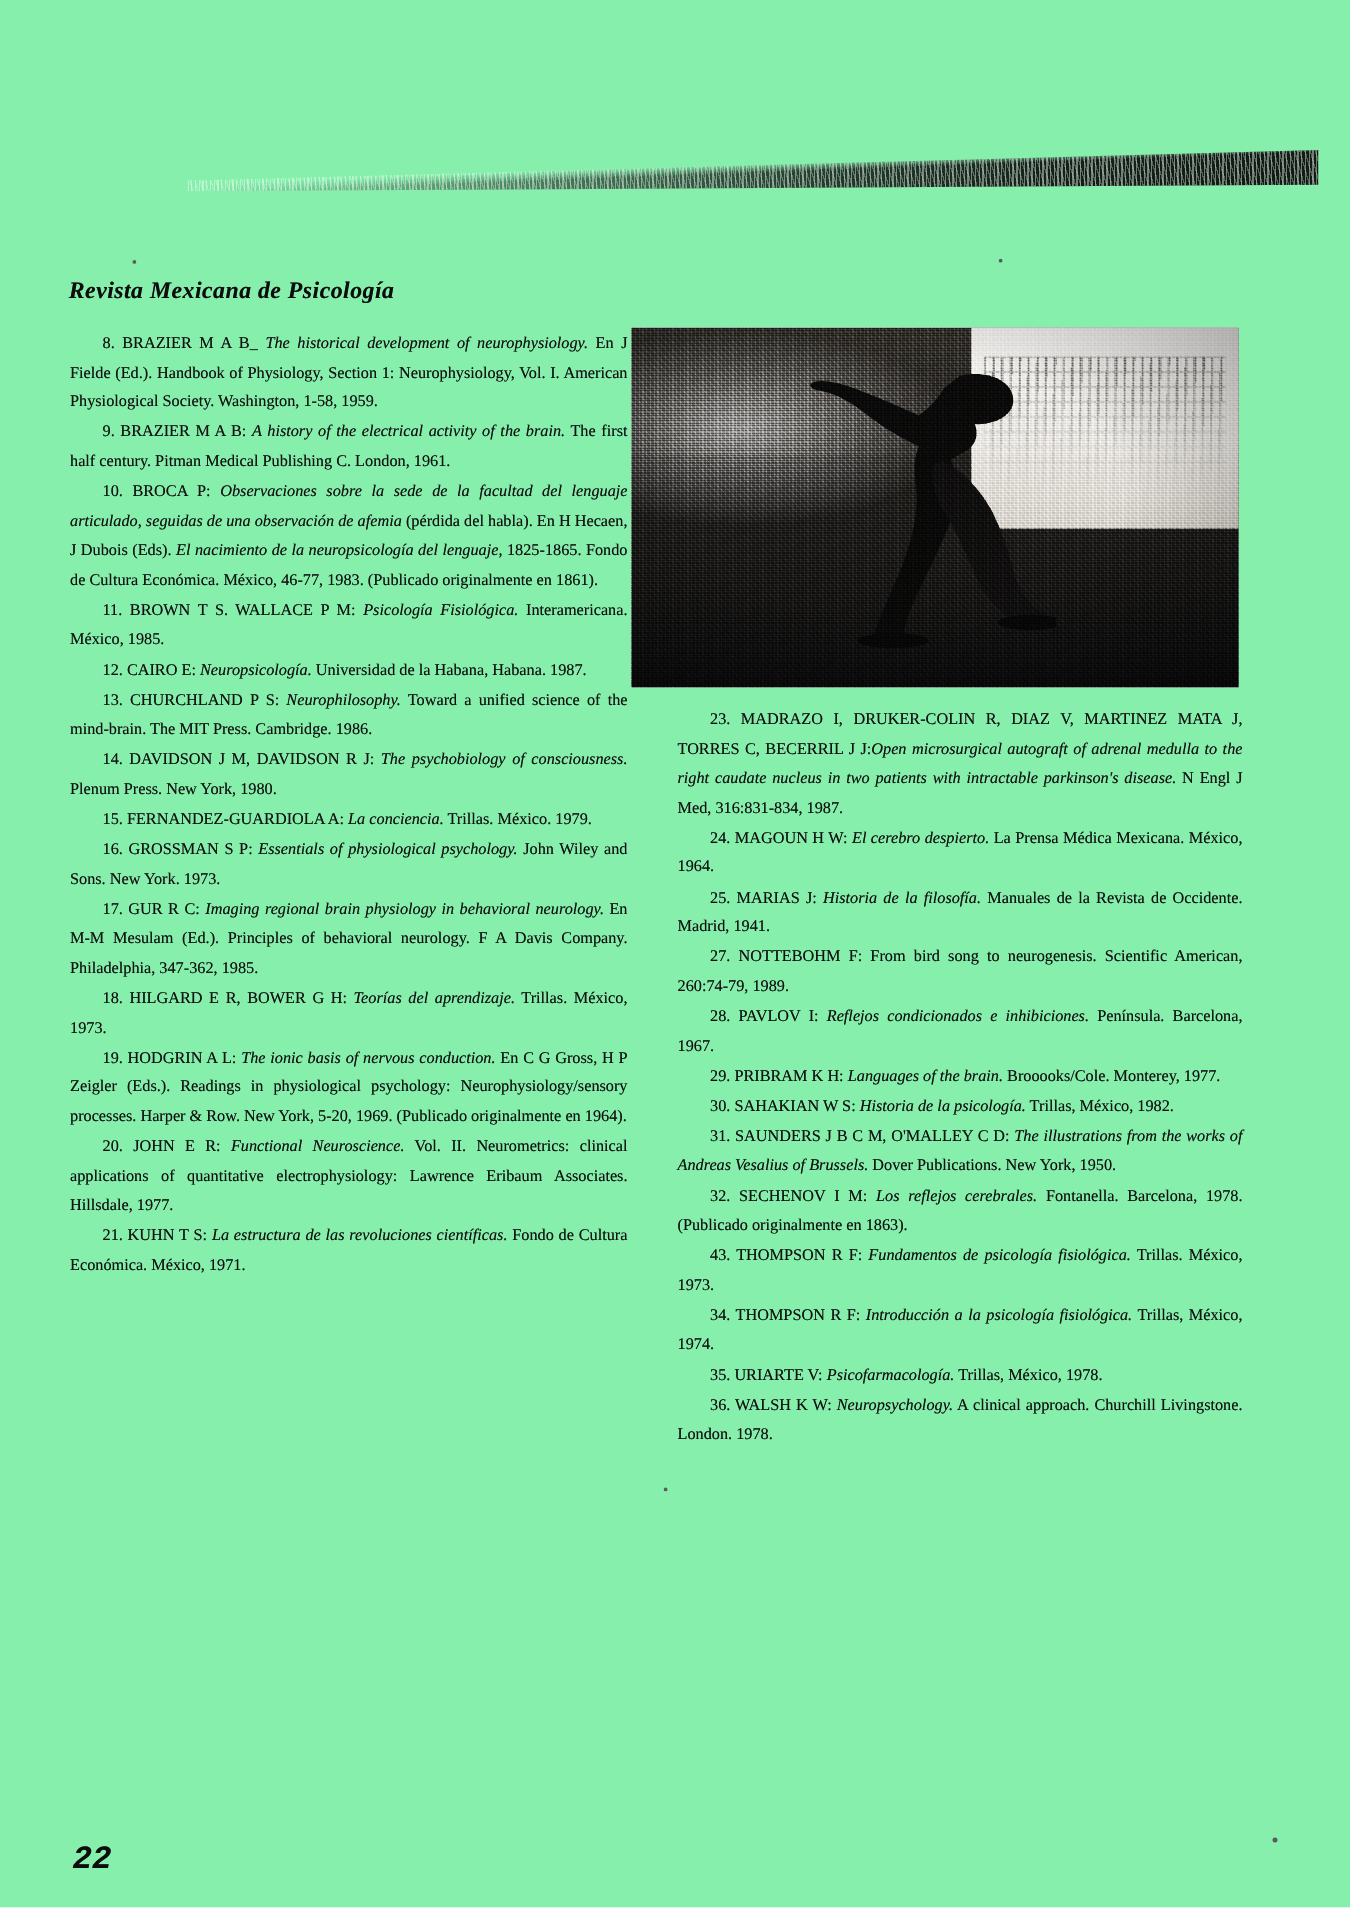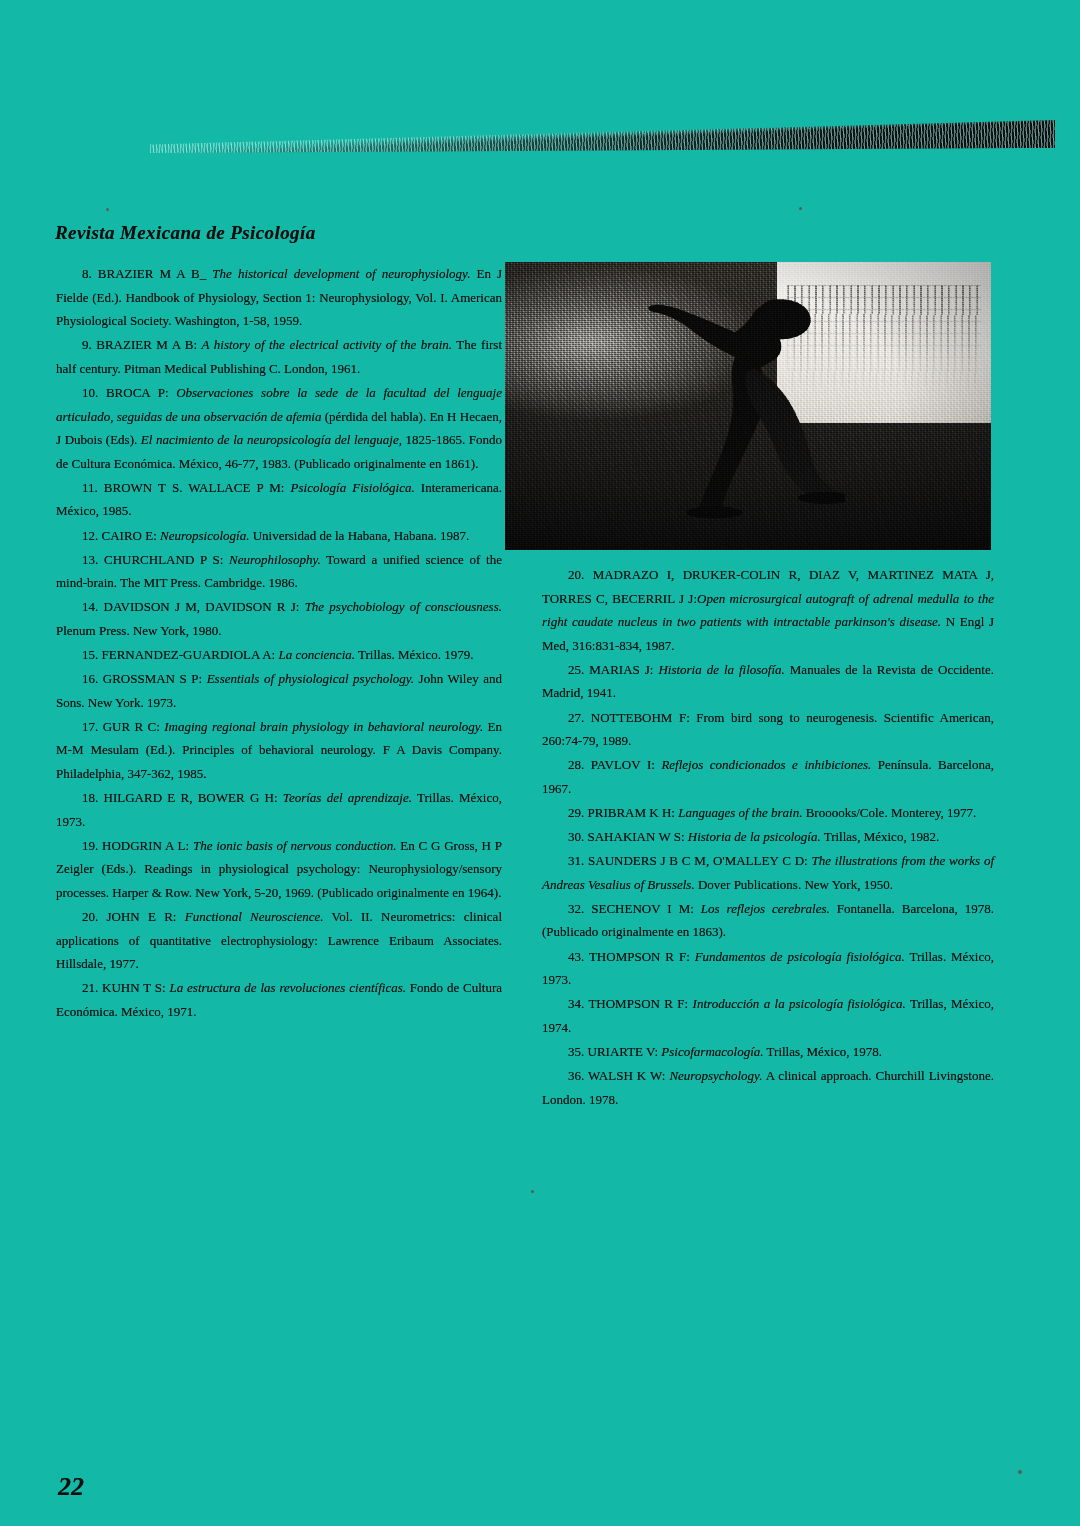--- a/index.html
+++ b/index.html
@@ -4,21 +4,21 @@
 <style>
   html, body {
     margin: 0;
     padding: 0;
     background: #ffffff;
   }
   .page {
     position: relative;
     width: 1080px;
     height: 1526px;
-    background: #14b8a6;
+    background: #86efac;
     overflow: hidden;
     font-family: "Liberation Serif", "DejaVu Serif", serif;
     color: #111;
   }
 
   
   .scan-streak {
     position: absolute;
     left: 150px;
     top: 120px;
@@ -194,20 +194,21 @@
 
   
   .folio {
     position: absolute;
     left: 58px;
     top: 1472px;
     font-size: 26px;
     font-weight: bold;
     font-style: italic;
     color: #0d0d0d;
+    font-family: Liberation Mono, monospace;
   }
 </style>
 </head>
 <body>
 
 <div class="page">
 
   <div class="scan-streak">
     <div class="wedge"></div>
     <div class="grain"></div>
@@ -257,21 +258,22 @@
       <p class="ref"><span>15. FERNANDEZ-GUARDIOLA A: </span><i>La conciencia.</i><span> Trillas. México. 1979.</span></p>
       <p class="ref"><span>16. GROSSMAN S P: </span><i>Essentials of physiological psychology.</i><span> John Wiley and Sons. New York. 1973.</span></p>
       <p class="ref"><span>17. GUR R C: </span><i>Imaging regional brain physiology in behavioral neurology.</i><span> En M-M Mesulam (Ed.). Principles of behavioral neurology. F A Davis Company. Philadelphia, 347-362, 1985.</span></p>
       <p class="ref"><span>18. HILGARD E R, BOWER G H: </span><i>Teorías del aprendizaje.</i><span> Trillas. México, 1973.</span></p>
       <p class="ref"><span>19. HODGRIN A L: </span><i>The ionic basis of nervous conduction.</i><span> En C G Gross, H P Zeigler (Eds.). Readings in physiological psychology: Neurophysiology/sensory processes. Harper &amp; Row. New York, 5-20, 1969. (Publicado originalmente en 1964).</span></p>
       <p class="ref"><span>20. JOHN E R: </span><i>Functional Neuroscience.</i><span> Vol. II. Neurometrics: clinical applications of quantitative electrophysiology: Lawrence Eribaum Associates. Hillsdale, 1977.</span></p>
       <p class="ref"><span>21. KUHN T S: </span><i>La estructura de las revoluciones científicas.</i><span> Fondo de Cultura Económica. México, 1971.</span></p>
     </div>
 
   <div class="col col-right">
-      <p class="ref"><span>20. MADRAZO I, DRUKER-COLIN R, DIAZ V, MARTINEZ MATA J, TORRES C, BECERRIL J J:</span><i>Open microsurgical autograft of adrenal medulla to the right caudate nucleus in two patients with intractable parkinson's disease.</i><span> N Engl J Med, 316:831-834, 1987.</span></p>
+      <p class="ref"><span>23. MADRAZO I, DRUKER-COLIN R, DIAZ V, MARTINEZ MATA J, TORRES C, BECERRIL J J:</span><i>Open microsurgical autograft of adrenal medulla to the right caudate nucleus in two patients with intractable parkinson's disease.</i><span> N Engl J Med, 316:831-834, 1987.</span></p>
+      <p class="ref"><span>24. MAGOUN H W: </span><i>El cerebro despierto.</i><span> La Prensa Médica Mexicana. México, 1964.</span></p>
       <p class="ref"><span>25. MARIAS J: </span><i>Historia de la filosofía.</i><span> Manuales de la Revista de Occidente. Madrid, 1941.</span></p>
       <p class="ref"><span>27. NOTTEBOHM F: From bird song to neurogenesis. Scientific American, 260:74-79, 1989.</span></p>
       <p class="ref"><span>28. PAVLOV I: </span><i>Reflejos condicionados e inhibiciones.</i><span> Península. Barcelona, 1967.</span></p>
       <p class="ref"><span>29. PRIBRAM K H: </span><i>Languages of the brain.</i><span> Brooooks/Cole. Monterey, 1977.</span></p>
       <p class="ref"><span>30. SAHAKIAN W S: </span><i>Historia de la psicología.</i><span> Trillas, México, 1982.</span></p>
       <p class="ref"><span>31. SAUNDERS J B C M, O'MALLEY C D: </span><i>The illustrations from the works of Andreas Vesalius of Brussels.</i><span> Dover Publications. New York, 1950.</span></p>
       <p class="ref"><span>32. SECHENOV I M: </span><i>Los reflejos cerebrales.</i><span> Fontanella. Barcelona, 1978. (Publicado originalmente en 1863).</span></p>
       <p class="ref"><span>43. THOMPSON R F: </span><i>Fundamentos de psicología fisiológica.</i><span> Trillas. México, 1973.</span></p>
       <p class="ref"><span>34. THOMPSON R F: </span><i>Introducción a la psicología fisiológica.</i><span> Trillas, México, 1974.</span></p>
       <p class="ref"><span>35. URIARTE V: </span><i>Psicofarmacología.</i><span> Trillas, México, 1978.</span></p>

